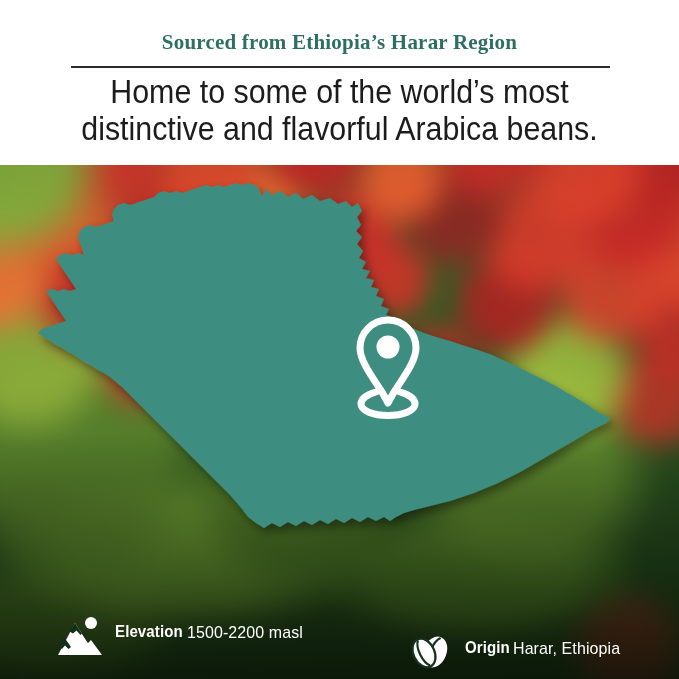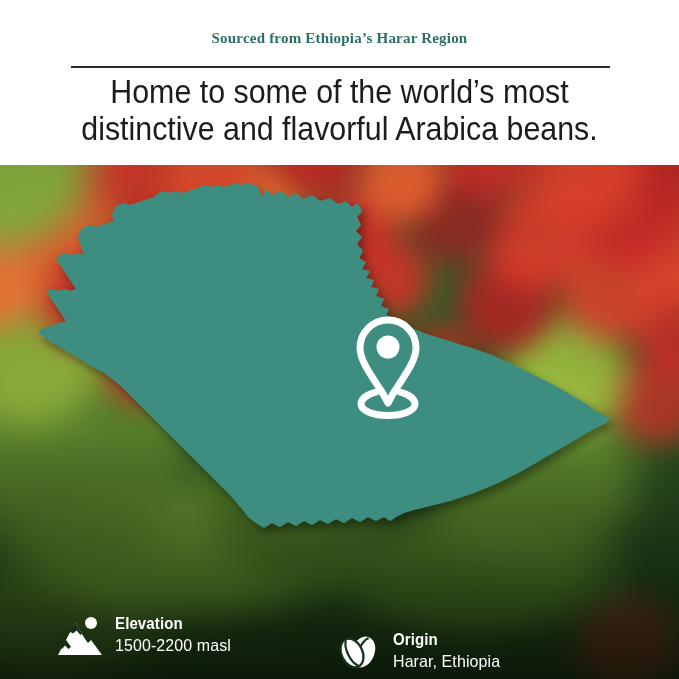--- a/index.html
+++ b/index.html
@@ -33,21 +33,21 @@
     text-align: center;
   }
 
   .eyebrow {
     position: absolute;
     top: 30px;
     left: 0;
     width: 679px;
     font-family: "Liberation Serif", serif;
     font-weight: bold;
-    font-size: 15px;
+    font-size: 21px;
     letter-spacing: 0.2px;
     color: #2e6f63;
     white-space: nowrap;
   }
 
   .divider {
     position: absolute;
     top: 66px;
     left: 71px;
     width: 539px;
@@ -170,21 +170,21 @@
 
   .stat-icon {
     width: 44px;
     height: 40px;
     flex: 0 0 auto;
     display: block;
   }
 
   .stat-text {
     display: flex;
-    flex-direction: column;
+    flex-direction: row;
     justify-content: center;
     line-height: 1;
   }
 
   .stat-label {
     font-family: "Liberation Sans Narrow", "Liberation Sans", sans-serif;
     font-weight: bold;
     font-size: 16px;
     color: #ffffff;
     letter-spacing: 0.1px;

